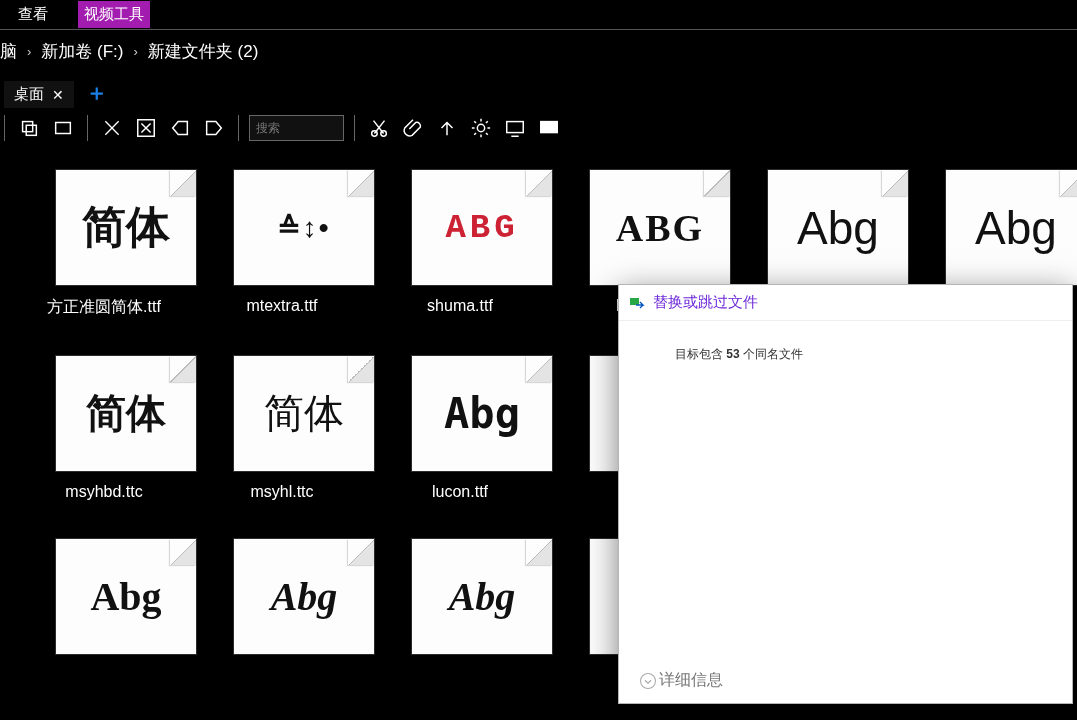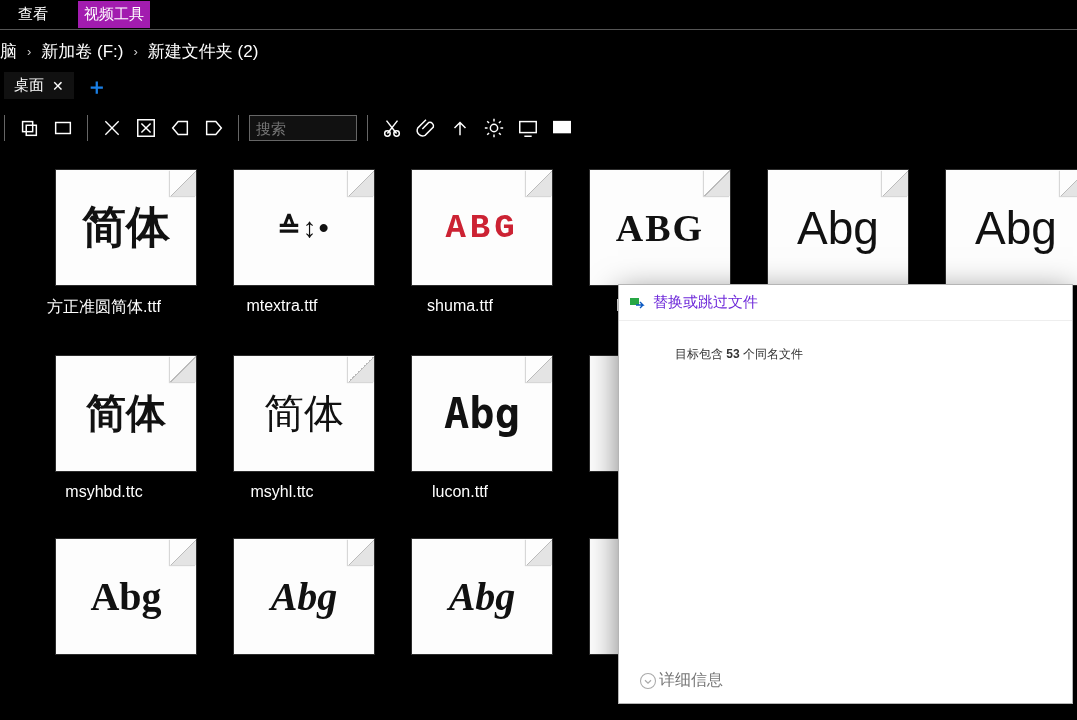--- a/index.html
+++ b/index.html
@@ -44,21 +44,21 @@
   }
   .breadcrumb .chev {
     color: #ccc;
     font-size: 13px;
   }
 
   
   .tabs {
     height: 36px;
     display: flex;
-    align-items: flex-start;
+    align-items: flex-end;
     gap: 2px;
     padding-left: 4px;
   }
   .tab {
     background: #222;
     color: #ccc;
     font-size: 15px;
     padding: 4px 10px;
     display: flex;
     align-items: center;
@@ -89,26 +89,26 @@
   }
   .ticon {
     width: 28px;
     height: 28px;
     display: inline-flex;
     align-items: center;
     justify-content: center;
   }
   .ticon svg { stroke:#fff; stroke-width:1.6; fill:none; }
   .search {
-    width: 108px;
+    width: 95px;
     height: 26px;
     background: #111;
     border: 1px solid #666;
     color: #888;
-    font-size: 15px;
+    font-size: 12px;
     padding: 0 6px;
   }
 
   
   .grid {
     padding: 22px 24px;
     display: grid;
     grid-template-columns: repeat(6, 160px);
     gap: 38px 18px;
     justify-content: start;

